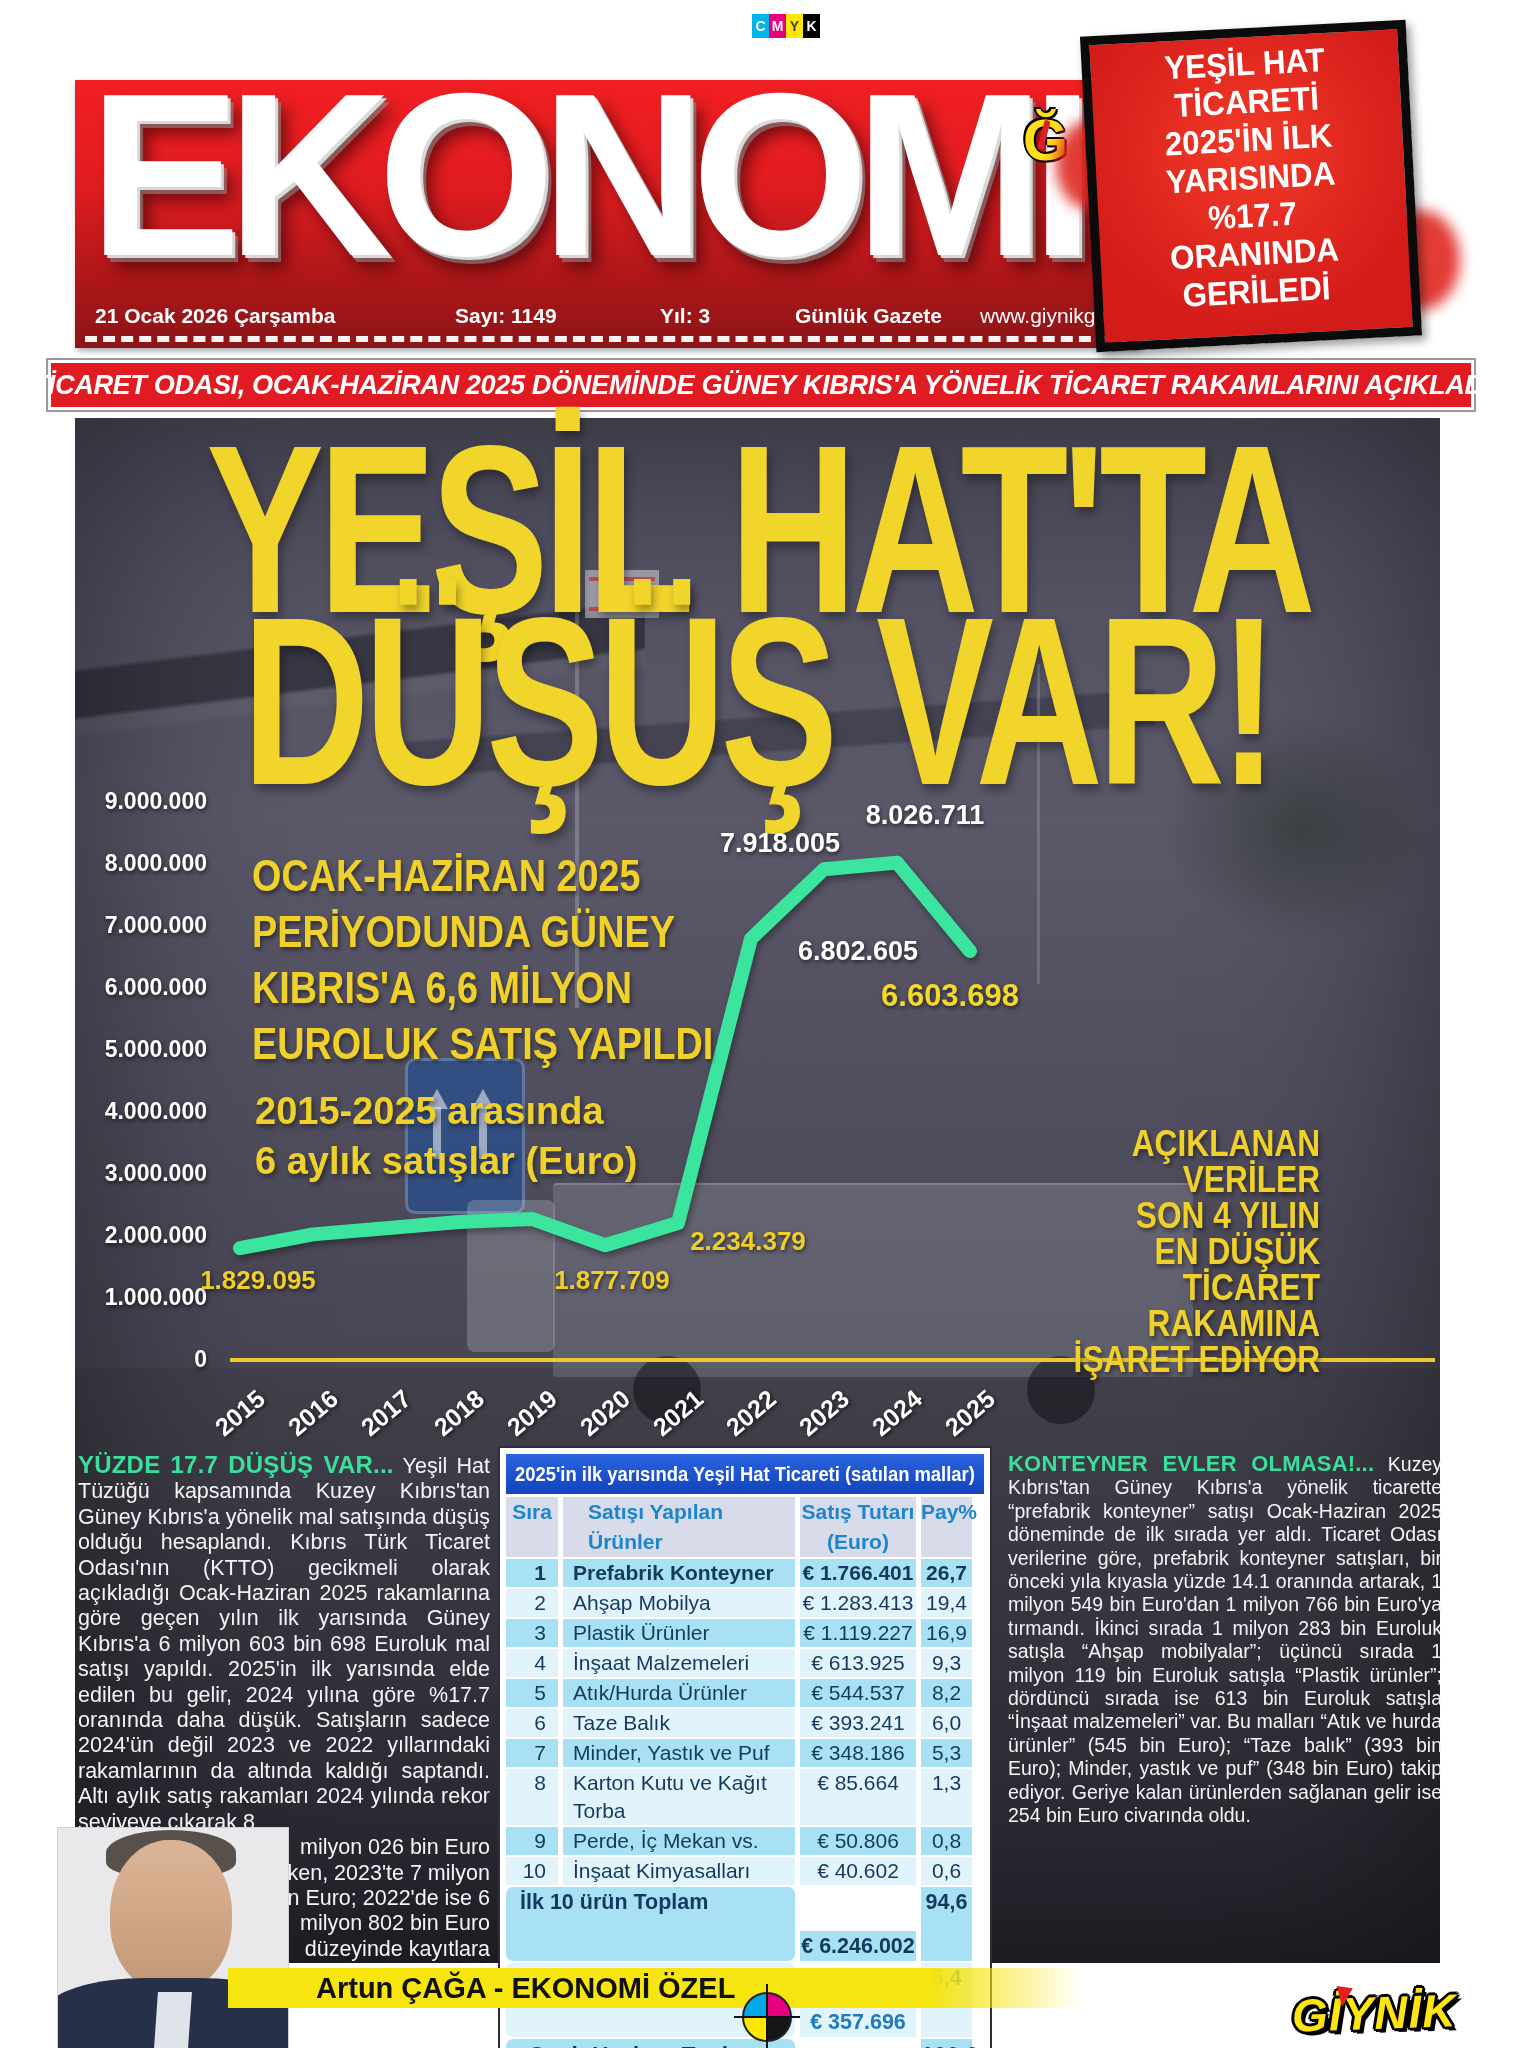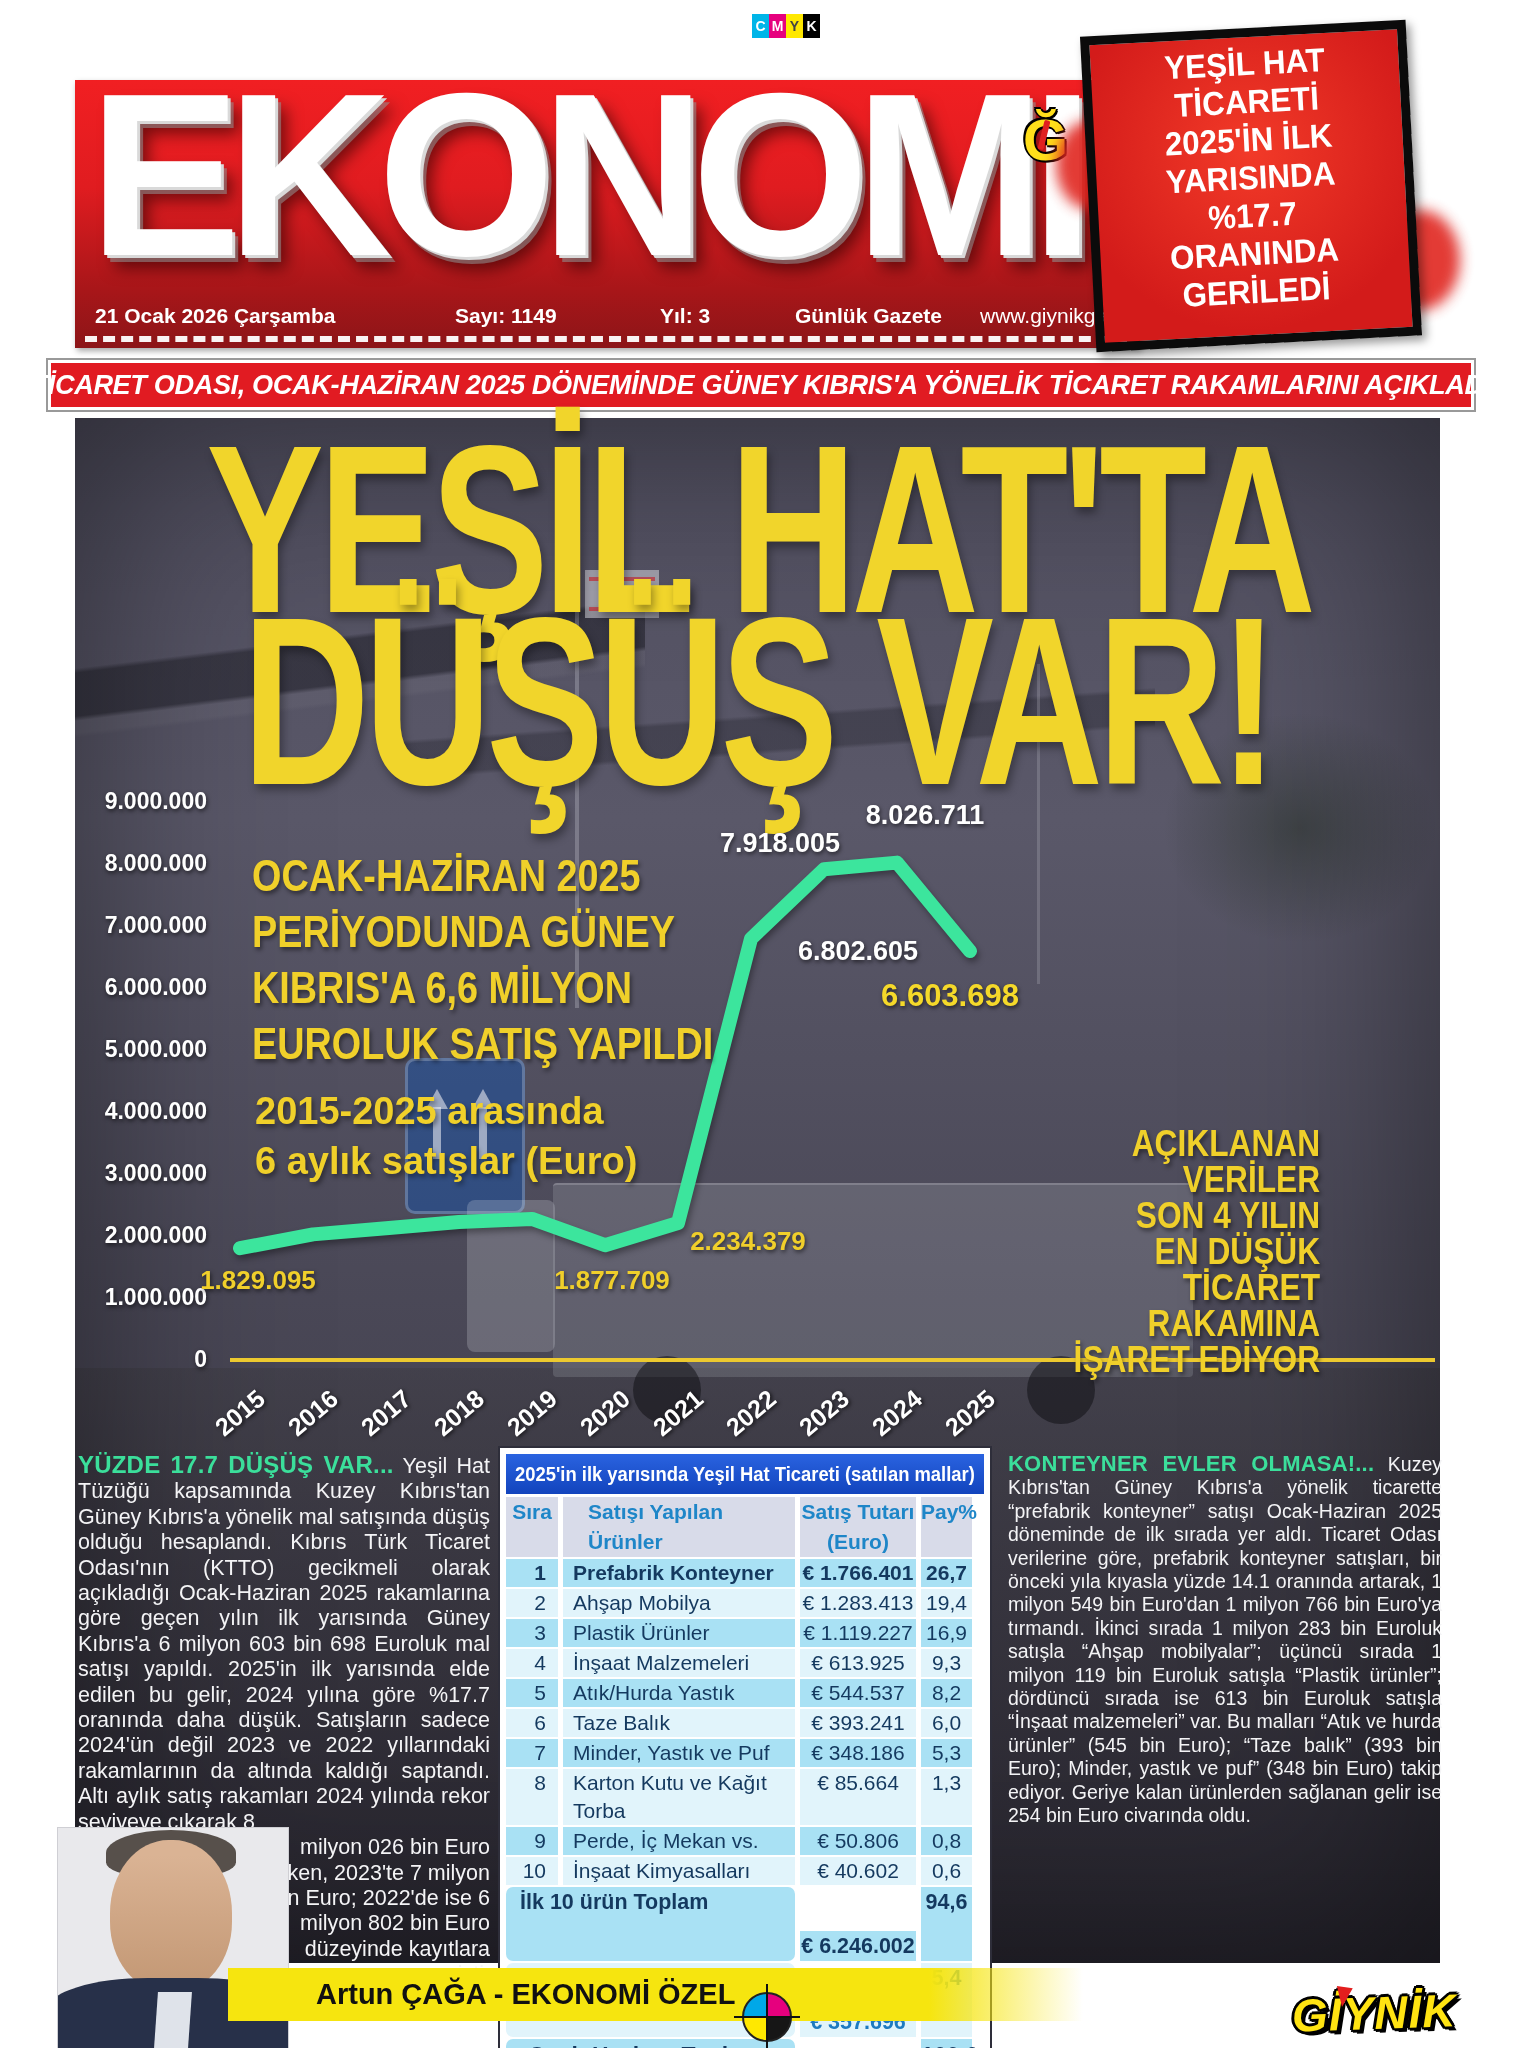--- a/index.html
+++ b/index.html
@@ -141,21 +141,21 @@
   .sum-c .ts-name{padding-left:22px;}
 
   
   .authorphoto{left:58px;top:1828px;width:230px;height:220px;background:#e9e9ec;overflow:hidden;z-index:6;
     box-shadow:0 0 0 1px #cfcfd4;}
   .ap-head{position:absolute;left:52px;top:12px;width:122px;height:152px;border-radius:48% 48% 46% 46%;
     background:linear-gradient(180deg,#dab394 10%,#c59a77 90%);}
   .ap-hair{position:absolute;left:48px;top:2px;width:130px;height:46px;border-radius:50% 50% 30% 30%;background:#57504b;}
   .ap-body{position:absolute;left:-10px;bottom:-8px;width:250px;height:78px;border-radius:40% 40% 0 0;background:#273049;}
   .ap-shirt{position:absolute;left:98px;bottom:0;width:34px;height:56px;background:#dfe3ea;transform:skewX(-4deg);}
-  .ribbon{left:228px;top:1968px;width:855px;height:53px;z-index:7;display:flex;align-items:center;
+  .ribbon{left:228px;top:1968px;width:855px;height:40px;z-index:7;display:flex;align-items:center;
     background:linear-gradient(90deg,#f6e50f 0 82%,rgba(246,229,15,0) 100%);}
   .ribbon span{font-weight:bold;font-size:29px;color:#111;padding-left:88px;white-space:nowrap;}
   .brand{left:1292px;top:1986px;z-index:7;transform:rotate(-2deg);}
   .brand span{font-weight:bold;font-style:italic;font-size:46px;letter-spacing:1px;color:#ffe312;
     text-shadow:-3px 0 #000,3px 0 #000,0 -3px #000,0 3px #000,-2px -2px #000,2px 2px #000,-2px 2px #000,2px -2px #000,4px 4px 0 #000;}
   .brand i{position:absolute;left:44px;top:0px;width:0;height:0;border-left:8px solid transparent;border-right:8px solid transparent;
     border-top:20px solid #e31e1e;transform:rotate(10deg);}
 </style>
 </head>
 <body>
@@ -327,21 +327,21 @@
           <div class="c-pay">16,9</div>
         </div>
         <div class="t-grid row-even">
           <div class="c-no">4</div>
           <div class="c-name">İnşaat Malzemeleri</div>
           <div class="c-amt">€ 613.925</div>
           <div class="c-pay">9,3</div>
         </div>
         <div class="t-grid row-odd">
           <div class="c-no">5</div>
-          <div class="c-name">Atık/Hurda Yastık</div>
+          <div class="c-name">Atık/Hurda Ürünler</div>
           <div class="c-amt">€ 544.537</div>
           <div class="c-pay">8,2</div>
         </div>
         <div class="t-grid row-even">
           <div class="c-no">6</div>
           <div class="c-name">Taze Balık</div>
           <div class="c-amt">€ 393.241</div>
           <div class="c-pay">6,0</div>
         </div>
         <div class="t-grid row-odd">

